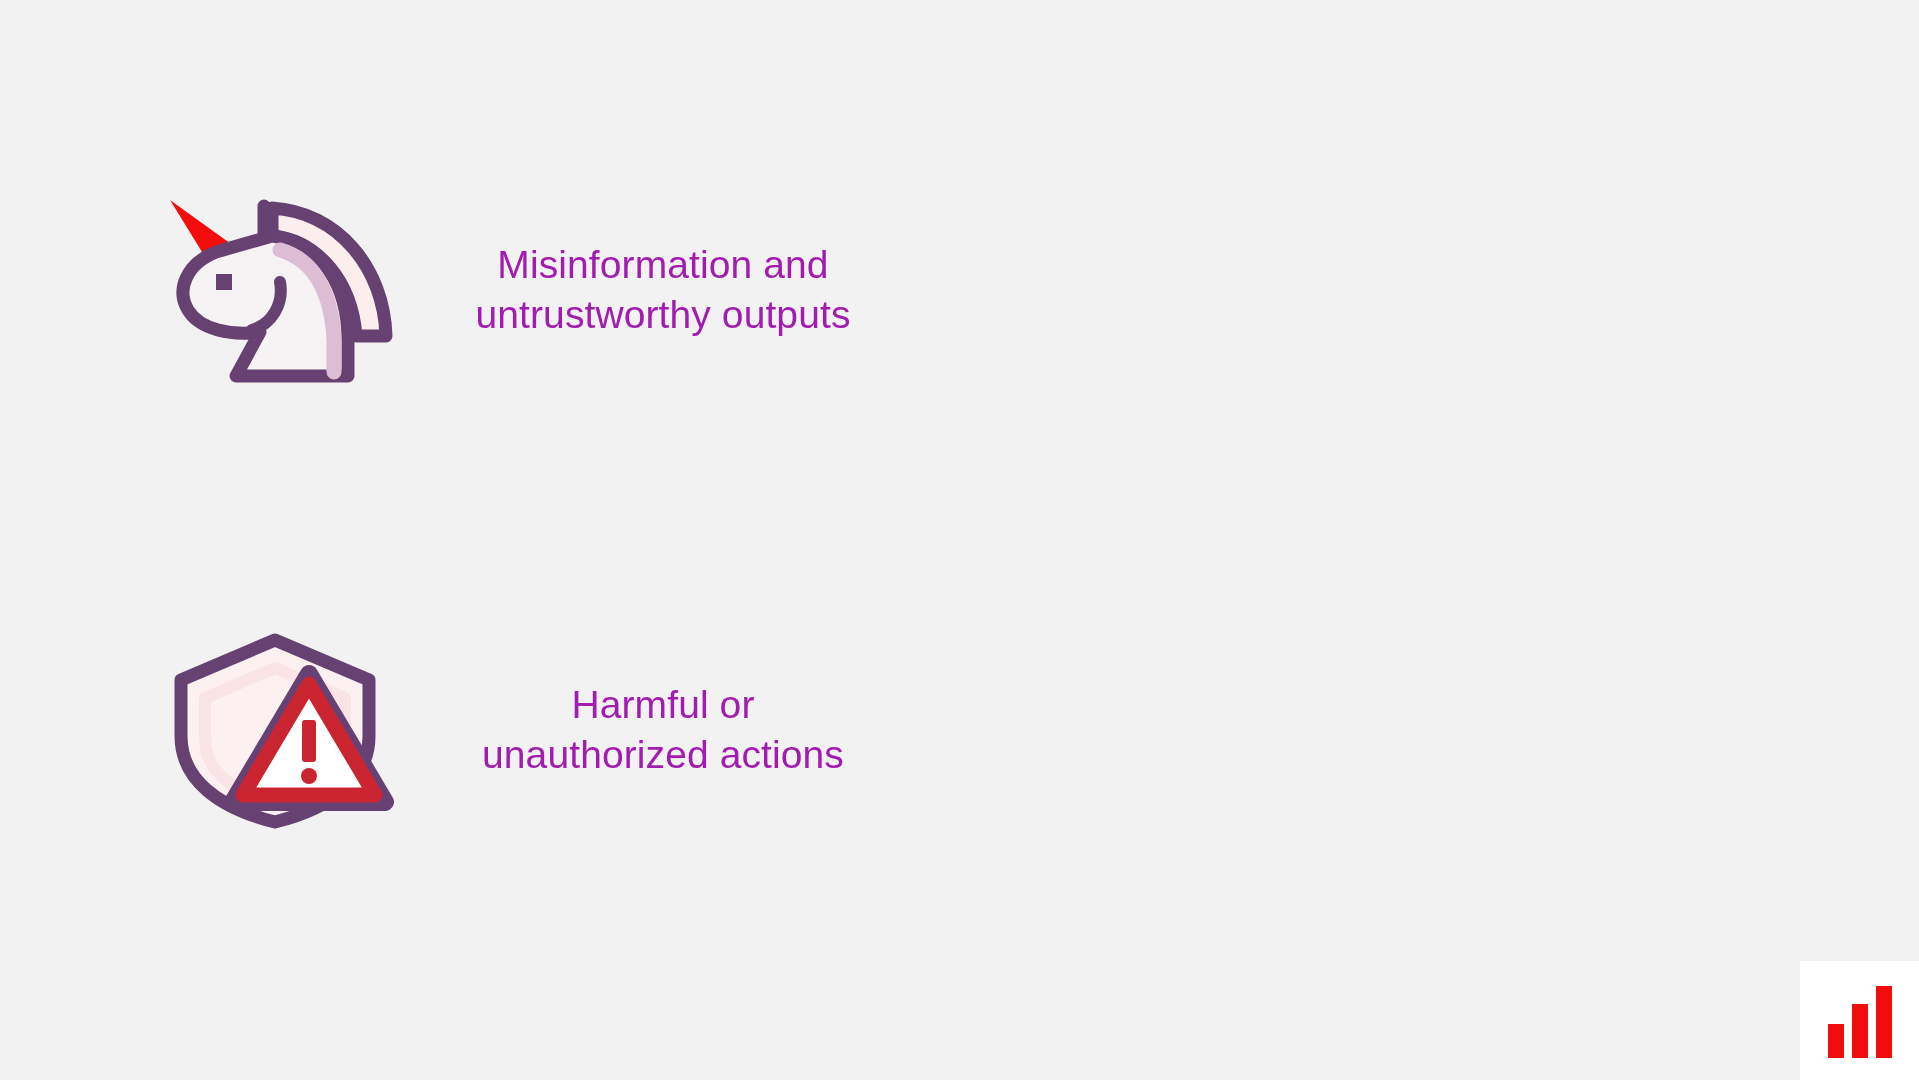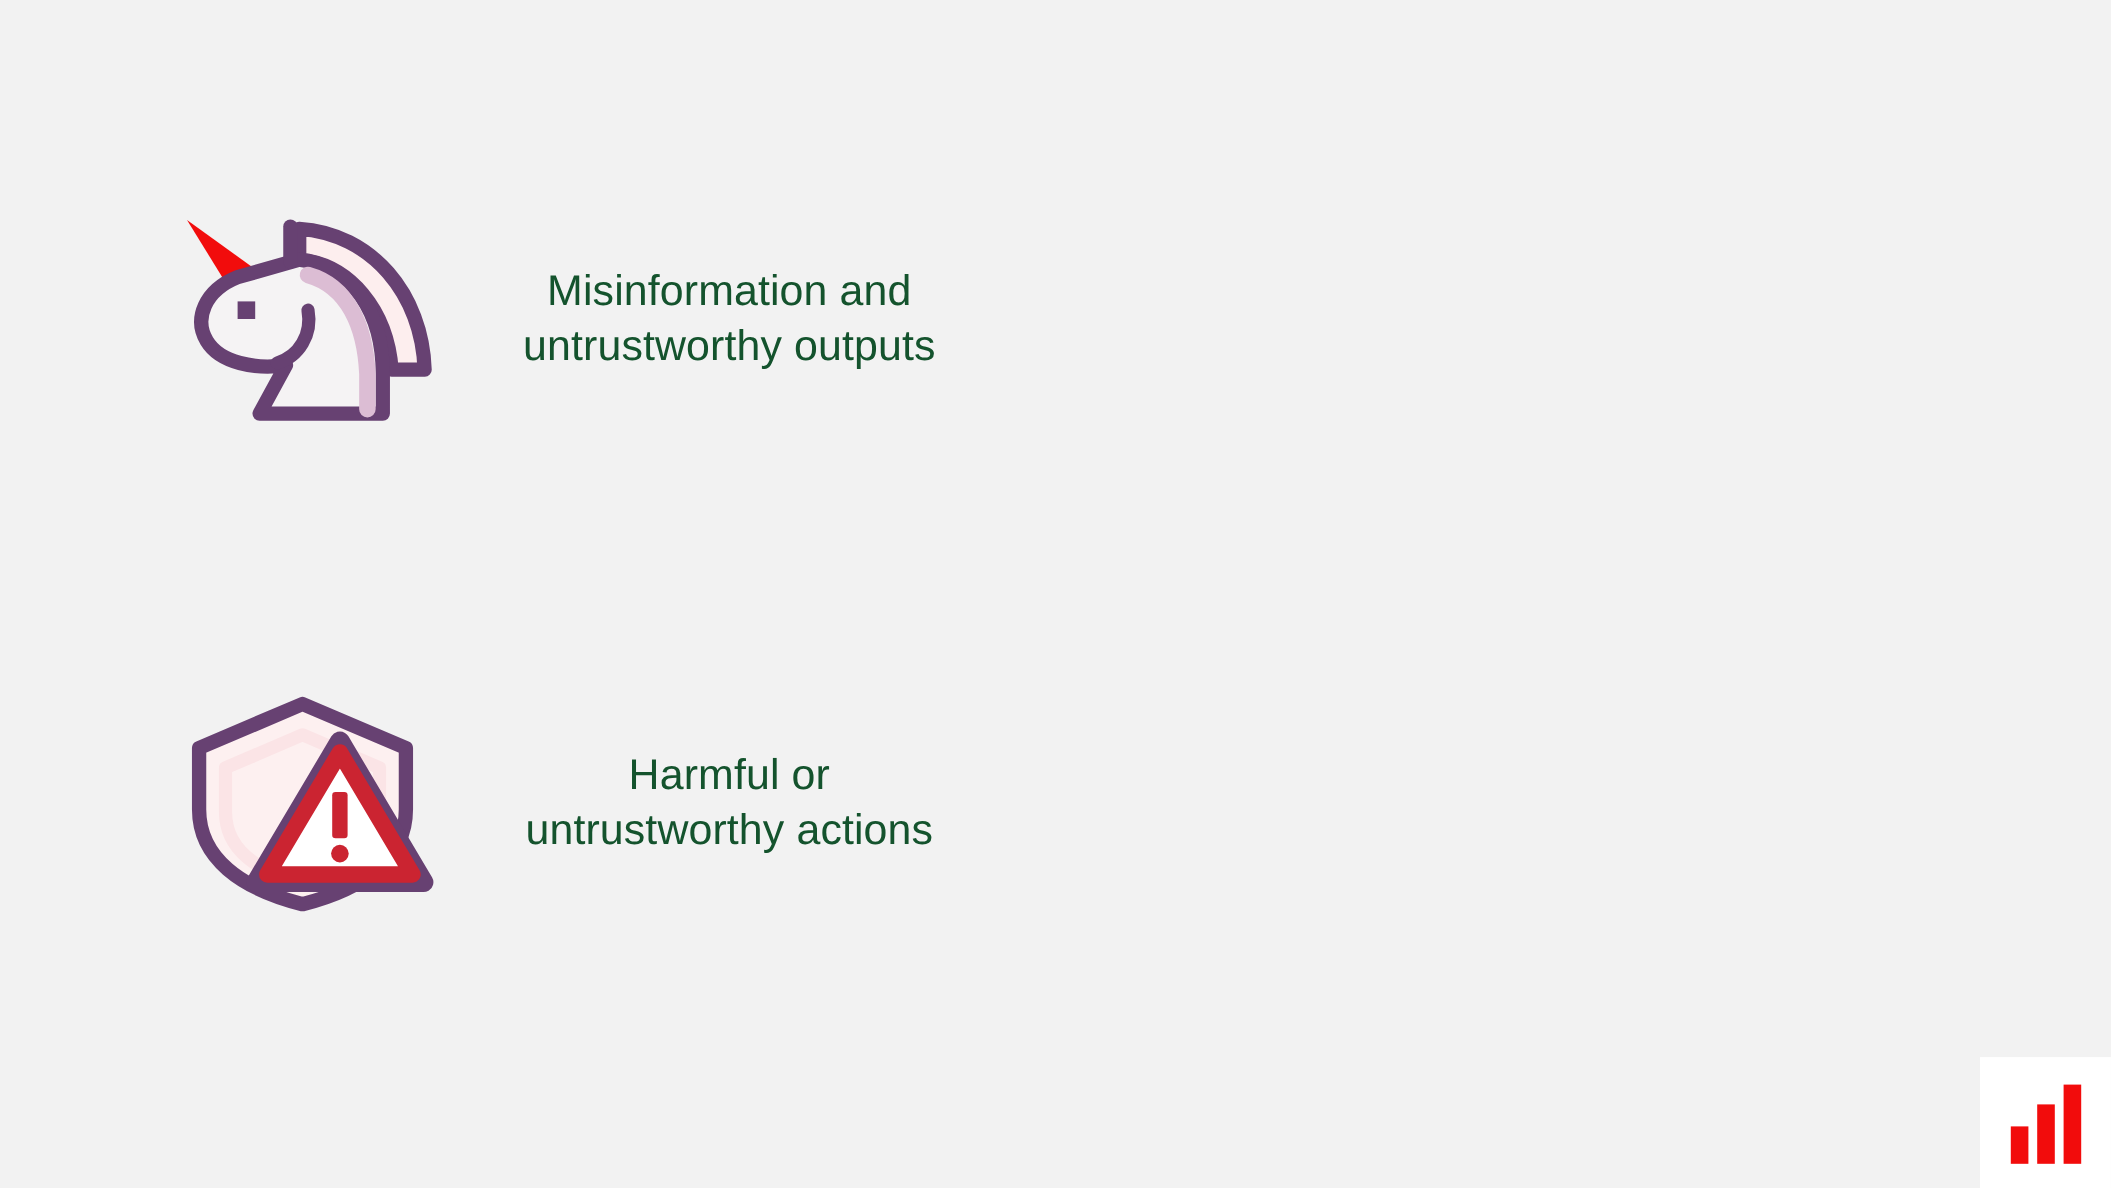--- a/index.html
+++ b/index.html
@@ -55,21 +55,21 @@
     height: 210px;
     display: flex;
     align-items: center;
     justify-content: center;
   }
   .risk-icon svg { display: block; overflow: visible; }
 
   
   .risk-label {
     flex: 0 0 auto;
-    color: #14532d;
+    color: #a21caf;
     font-size: 39px;
     line-height: 1.28;
     text-align: center;
     letter-spacing: 0.1px;
     font-weight: 400;
     white-space: pre-line;
   }
 
   .label-w-1 { width: 430px; margin-left: 48px; }
   .label-w-3 { width: 430px; margin-left: 48px; }
@@ -150,21 +150,21 @@
 
           <path d="M140,42 L216,170 L64,170 Z" fill="#674172" stroke="#674172" stroke-width="18" stroke-linejoin="round"></path>
 
           <path d="M140,52 L206,163 L74,163 Z" fill="#ffffff" stroke="#cb2431" stroke-width="15" stroke-linejoin="round"></path>
 
           <rect x="133" y="88" width="14" height="42" rx="3" fill="#cb2431"></rect>
           <circle cx="140" cy="144" r="8" fill="#cb2431"></circle>
         </svg>
       </div>
       <div class="risk-label label-w-3">Harmful or
-untrustworthy actions</div>
+unauthorized actions</div>
     </div>
 
     <div class="risk-item row-bottom col-right">
       
       
     </div>
 
   </div>
 
   <div class="brand-logo">

